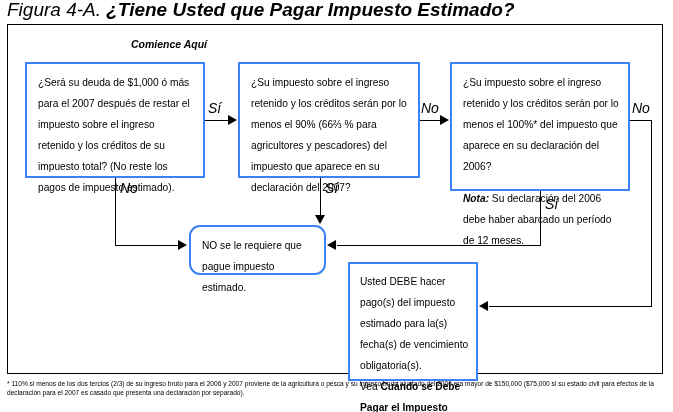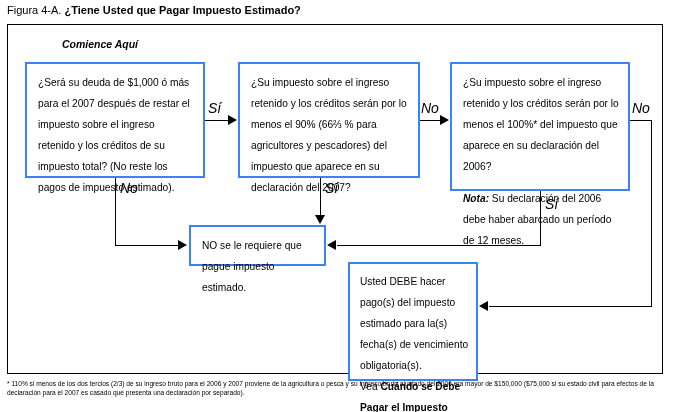--- a/index.html
+++ b/index.html
@@ -4,50 +4,50 @@
 <style>
   html,body{margin:0;padding:0;background:#fff;}
   body{
     width:673px;height:412px;position:relative;overflow:hidden;
     font-family:"Liberation Sans","DejaVu Sans",sans-serif;
     color:#000;
   }
 
   .title{
     position:absolute;left:7px;top:2px;width:640px;
-    font-size:11px;line-height:16px;white-space:nowrap;
+    font-size:19px;line-height:16px;white-space:nowrap;font-style:italic;
   }
   .title .fig{font-weight:normal;}
   .title .q{font-weight:bold;}
 
   .frame{
     position:absolute;left:7px;top:24px;width:656px;height:350px;
     border:1px solid #000;box-sizing:border-box;
   }
 
   .startlabel{
     position:absolute;left:62px;top:38px;width:145px;
-    font-size:10.5px;font-weight:bold;font-style:italic;text-align:left;
+    font-size:10.5px;font-weight:bold;font-style:italic;text-align:right;
   }
 
   .box{
     position:absolute;border:2px solid #3b82f6;box-sizing:border-box;
     background:#fff;font-size:10.2px;line-height:21px;
   }
   .box .inner{padding:8px 9px 4px 11px;}
   .box p{margin:0;}
   .box p.gap{margin-top:11px;}
   b.bi{font-weight:bold;font-style:italic;}
   b.bb{font-weight:bold;}
 
   
   #box1{left:25px;top:62px;width:180px;height:116px;}
   #box2{left:238px;top:62px;width:182px;height:116px;}
   #box3{left:450px;top:62px;width:180px;height:129px;}
-  #boxno{left:189px;top:225px;width:137px;height:41px;}
+  #boxno{left:189px;top:225px;width:137px;height:50px;border-radius:11px;}
   #boxdebe{left:348px;top:262px;width:130px;height:119px;}
   #boxno .inner{padding:8px 6px 4px 11px;}
   #boxdebe .inner{padding:7px 6px 4px 10px;}
 
   
   .ln{position:absolute;background:#000;}
   .h{height:1px;}
   .v{width:1px;}
 
   .arrow{position:absolute;width:0;height:0;}

